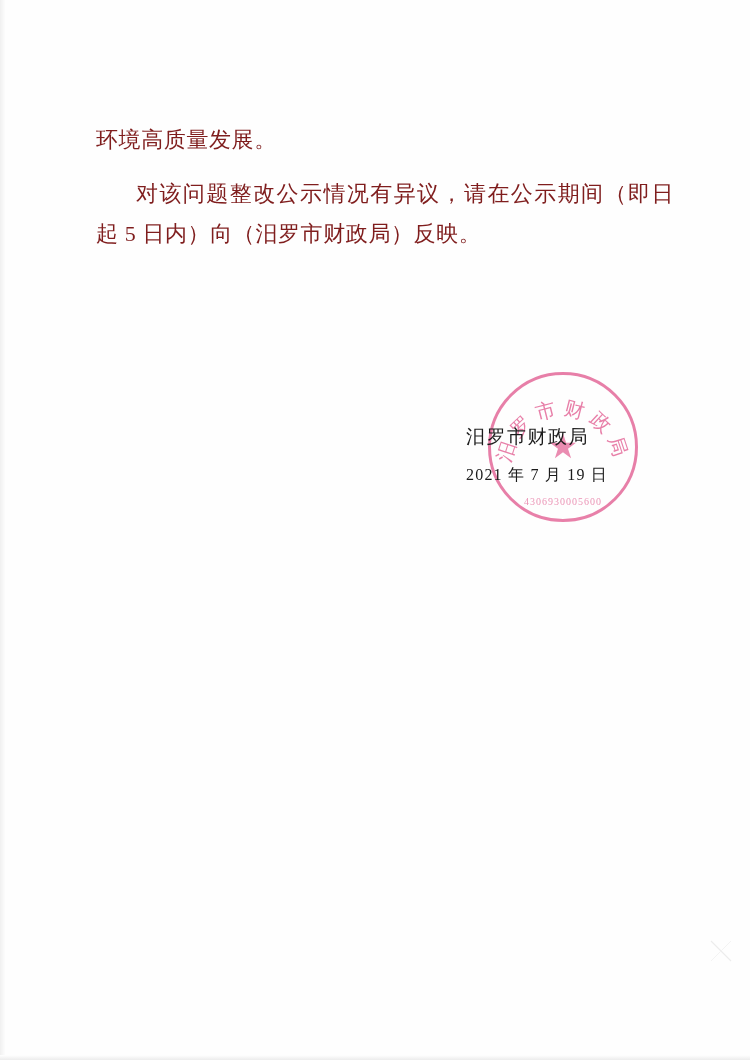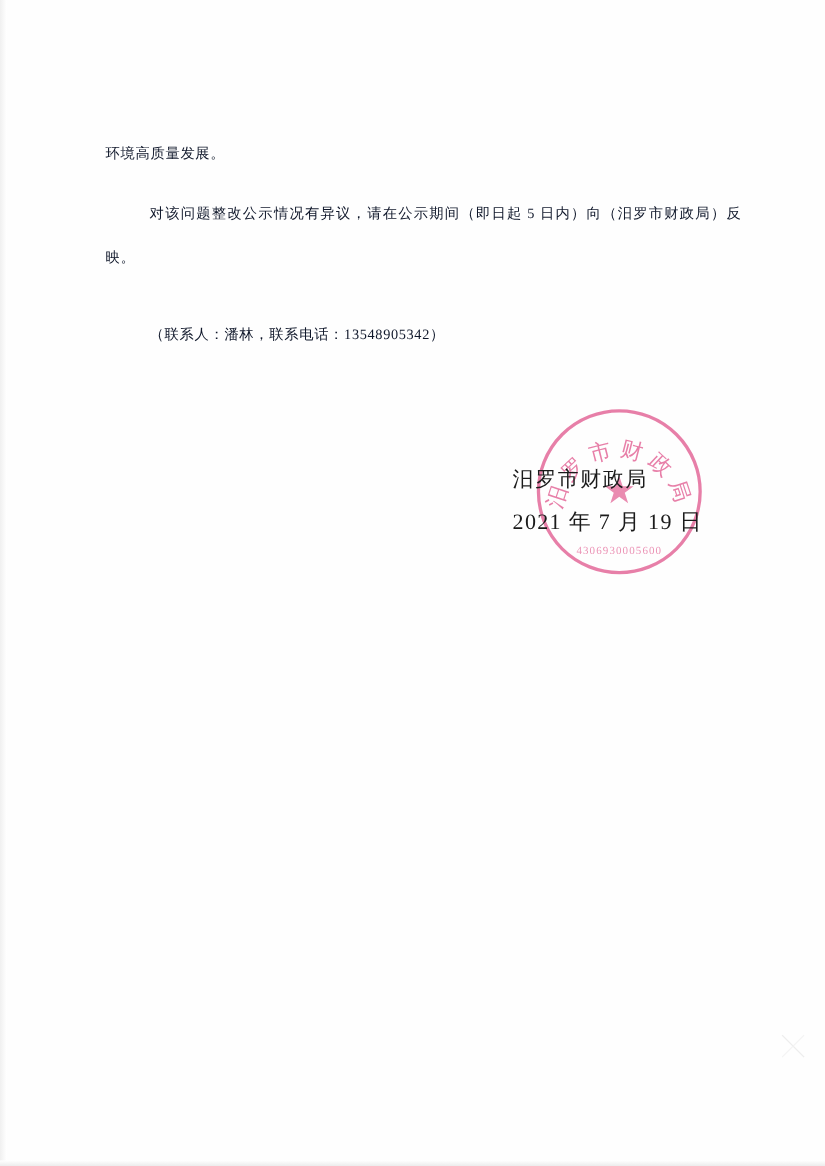--- a/index.html
+++ b/index.html
@@ -46,26 +46,26 @@
   }
 
   .doc-body {
     position: absolute;
     left: 96px;
     top: 120px;
     width: 578px;
   }
 
   .para {
-    font-size: 13px;
+    font-size: 22px;
     line-height: 40px;
     letter-spacing: 0.6px;
     text-align: justify;
     margin: 0;
-    color: #0f172a;
+    color: #7f1d1d;
   }
   .para.indent {
     text-indent: 40px;
   }
   .p-continued {
     margin-bottom: 14px;
   }
   .p-objection {
     margin-bottom: 30px;
   }
@@ -134,21 +134,21 @@
     width: 210px;
     text-align: left;
   }
   .sign-org {
     font-size: 19px;
     letter-spacing: 1.5px;
     line-height: 38px;
     color: #1b1b1b;
   }
   .sign-date {
-    font-size: 20px;
+    font-size: 16px;
     letter-spacing: 1.2px;
     line-height: 38px;
     color: #1b1b1b;
   }
 </style>
 </head>
 <body>
 
 <div class="page">
   <div class="page-edge-left"></div>
@@ -157,21 +157,20 @@
   <svg class="scan-mark" viewBox="0 0 26 26">
     <path d="M3 3 L23 23" stroke="#d8d8d8" stroke-width="1.2" fill="none"></path>
     <path d="M23 3 L3 23" stroke="#e6e6e6" stroke-width="1" fill="none"></path>
   </svg>
 
   <div class="doc-body">
     <p class="para p-continued">环境高质量发展。</p>
 
     <p class="para indent p-objection">对该问题整改公示情况有异议，请在公示期间（即日起 5 日内）向（汨罗市财政局）反映。</p>
 
-    <p class="para p-contact">（联系人：潘林，联系电话：13548905342）</p>
   </div>
 
   <div class="signature-block">
 
     <div class="seal">
       <div class="seal-inner">
         <div class="seal-arc-text">
           <svg viewBox="0 0 144 144" width="144" height="144">
             <defs>
               <path id="arcpath" d="M 22,78 A 52,52 0 0 1 122,78" fill="none"></path>

